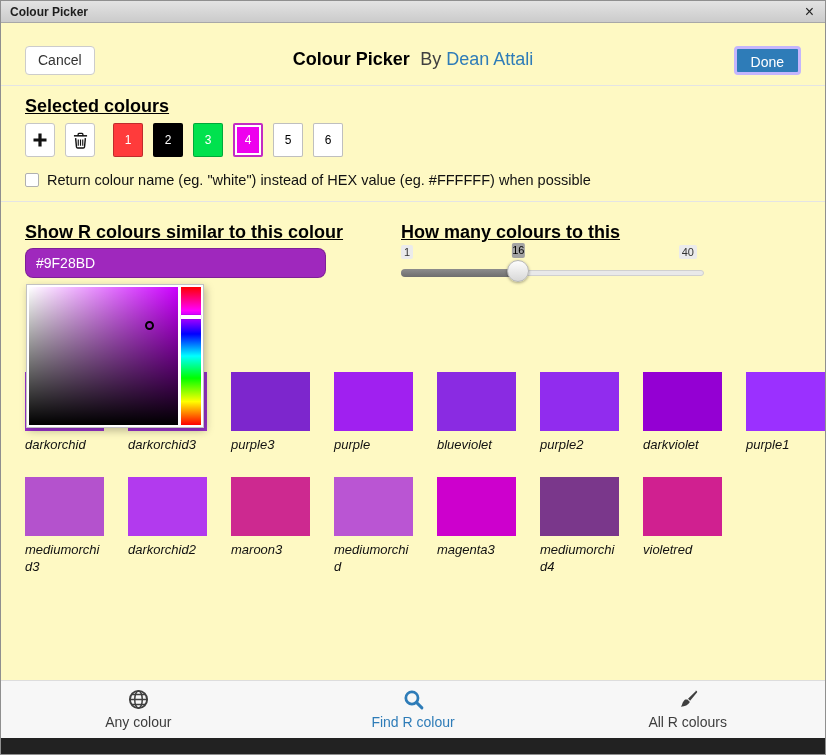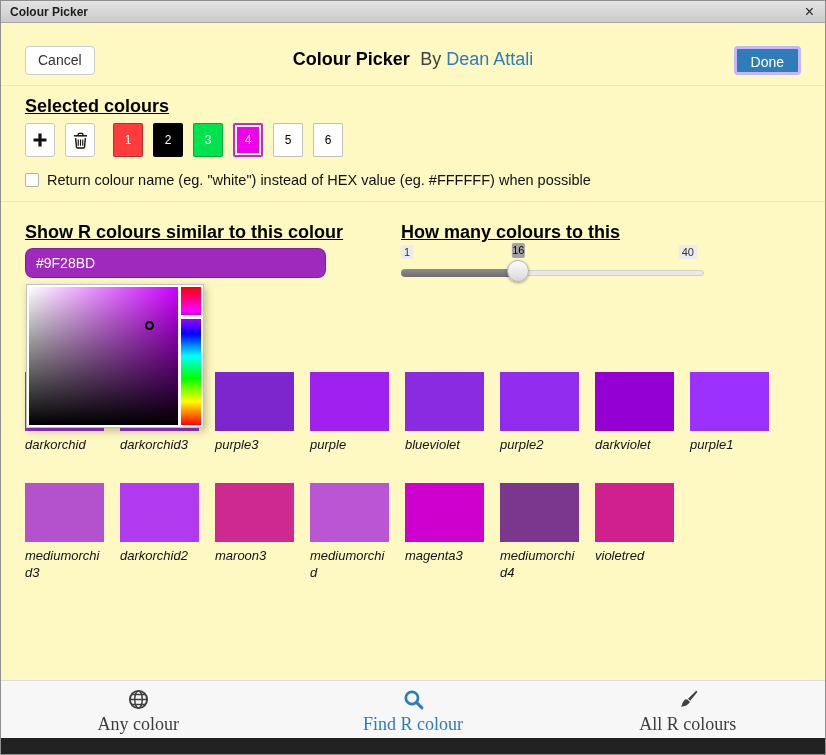--- a/index.html
+++ b/index.html
@@ -71,21 +71,21 @@
   .sl-track { position:absolute; left:0; right:0; top:27px; height:6px;
               background:#e9e9e9; border:1px solid #d0d0d0; border-radius:3px; cursor:pointer; }
   .sl-fill { position:absolute; left:0; width:38.7%; top:26px; height:8px;
              background:linear-gradient(#8d8d8d,#6e6e6e); border-radius:4px; }
   .sl-handle { position:absolute; left:calc(38.7% - 11px); top:17px; width:22px; height:22px;
                border-radius:50%; background:linear-gradient(#fdfdfd,#d8d8d8);
                border:1px solid #b5b5b5; box-shadow:0 1px 3px rgba(0,0,0,.35); cursor:grab; }
 
   
   .results { display:grid; grid-template-columns:repeat(8, 79px); column-gap:16px;
-             row-gap:30px; margin:85px 0 0 24px; }
+             row-gap:30px; margin:85px 0 0 24px;gap:24px; }
   .cswatch { width:79px; height:59px; cursor:pointer; }
   .cname { margin-top:5px; font-style:italic; font-size:13px; line-height:17px;
            color:#111; word-break:break-all; }
 
   
   .picker-pop { position:absolute; left:25px; top:283px; width:178px; height:144px;
                 background:#fff; border:1px solid #c2c2c2; box-shadow:2px 3px 8px rgba(0,0,0,.25);
                 display:flex; gap:3px; padding:2px; z-index:50; }
   .sv-square { position:relative; flex:1; cursor:crosshair;
                background-image:
@@ -98,21 +98,21 @@
                  #ff0000 0%, #ff00ff 17%, #0000ff 34%, #00ffff 50%,
                  #00ff00 66%, #ffff00 83%, #ff0000 100%); }
   .hue-marker { position:absolute; left:0; right:0; top:28px; height:4px; background:#fff;
                 box-shadow:0 0 1px rgba(0,0,0,.6); }
 
   
   .footer-tabs { position:absolute; left:0; right:0; bottom:16px; height:58px;
                  background:#f7f7f7; border-top:1px solid #ddd; display:flex; }
   .tab { flex:1; display:flex; flex-direction:column; align-items:center;
          justify-content:flex-start; padding-top:8px; gap:4px; cursor:pointer; }
-  .tab-label { font-size:18px; color:#3d3d3d;font-family:Liberation Serif, serif; }
+  .tab-label { font-size:14px; color:#3d3d3d; }
   .tab.active .tab-label { color:#2e7cb8; }
 </style>
 </head>
 <body>
 
 <div class="window">
 
   <div class="titlebar">
     <span class="t-text">Colour Picker</span>
     <span class="close">×</span>

